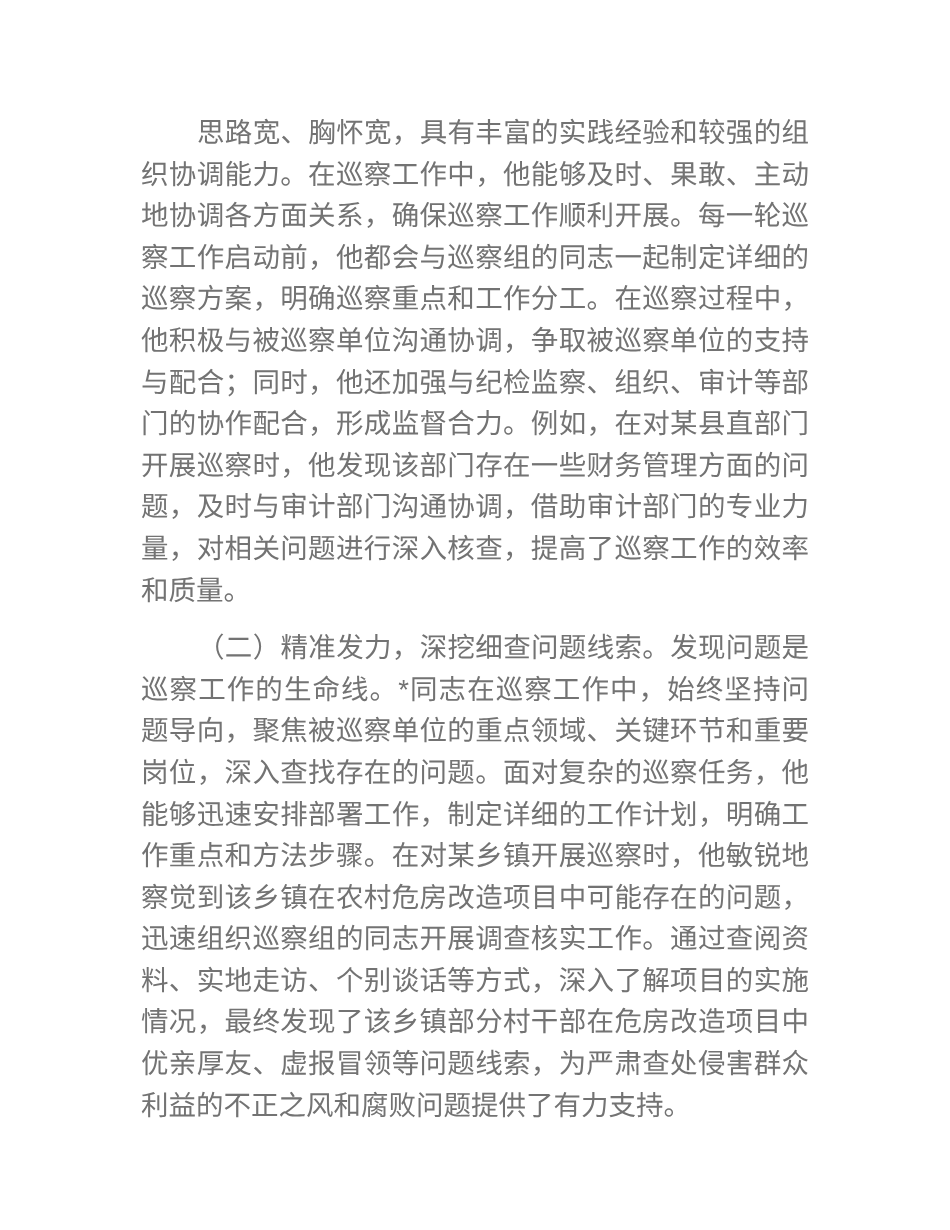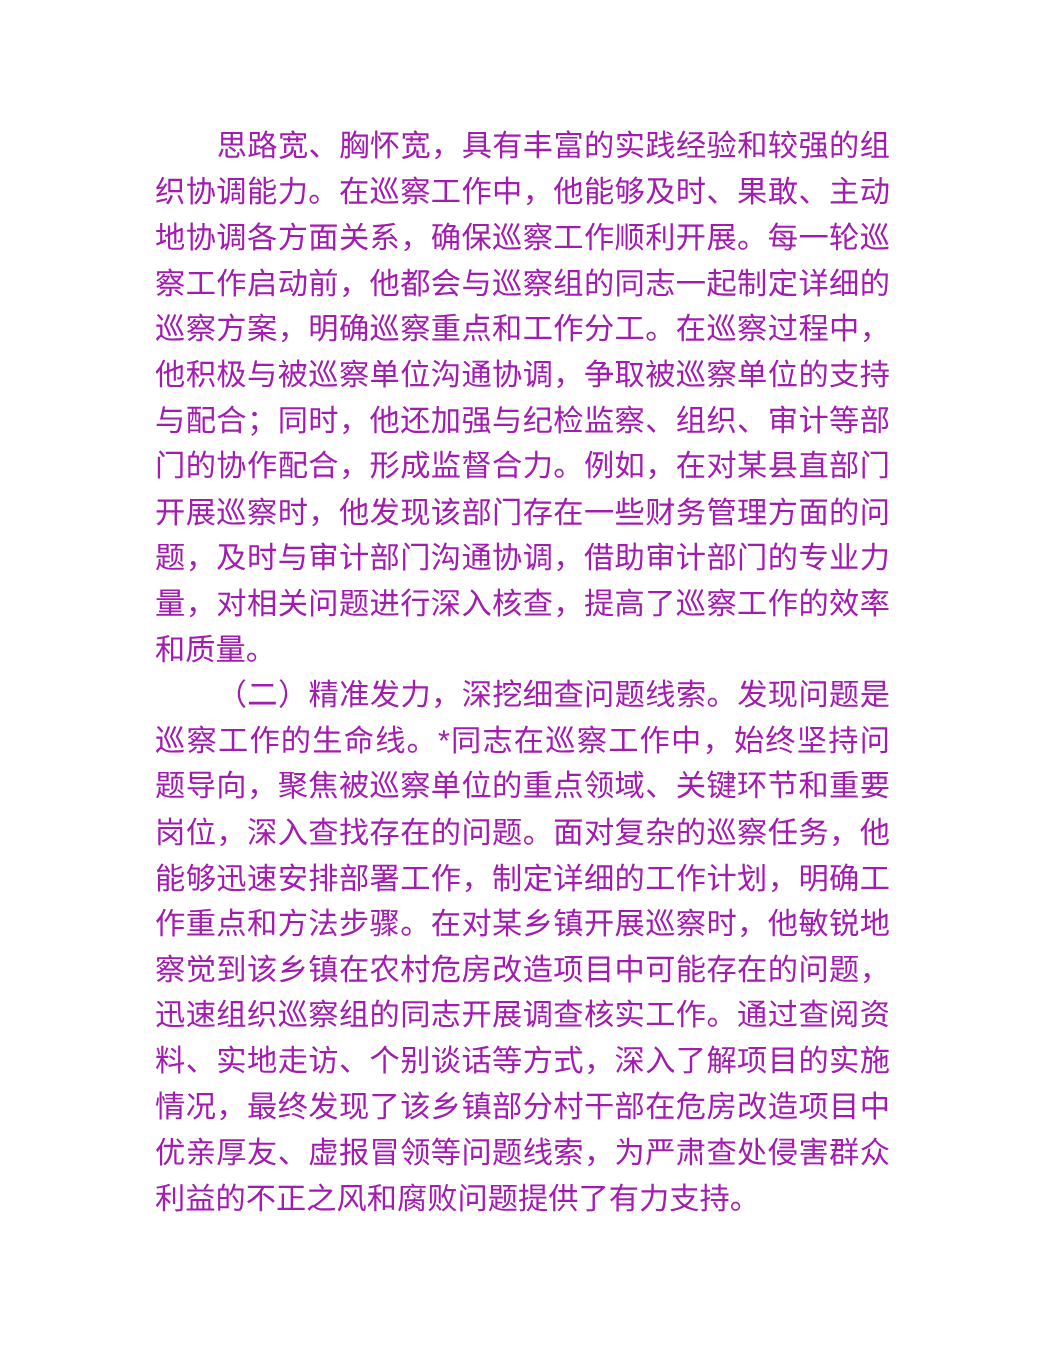--- a/index.html
+++ b/index.html
@@ -24,33 +24,33 @@
     top: 112px;
     width: 668px;
   }
 
   .para {
     margin: 0;
     padding: 0;
     font-family: "Liberation Sans", "DejaVu Sans", sans-serif;
     font-size: 27.5px;
     line-height: 41.6px;
-    color: #a21caf;
+    color: #737373;
     text-align: justify;
     text-justify: inter-character;
     text-indent: 56px;
     letter-spacing: 0;
     font-weight: 400;
     -webkit-font-smoothing: antialiased;
     word-break: break-all;
     white-space: normal;
   }
 
   .para + .para {
-    margin-top: 0;
+    margin-top: 16px;
   }
 </style>
 </head>
 <body>
 
 <div class="page">
   <div class="text-body">
     <p class="para">思路宽、胸怀宽，具有丰富的实践经验和较强的组织协调能力。在巡察工作中，他能够及时、果敢、主动地协调各方面关系，确保巡察工作顺利开展。每一轮巡察工作启动前，他都会与巡察组的同志一起制定详细的巡察方案，明确巡察重点和工作分工。在巡察过程中，他积极与被巡察单位沟通协调，争取被巡察单位的支持与配合；同时，他还加强与纪检监察、组织、审计等部门的协作配合，形成监督合力。例如，在对某县直部门开展巡察时，他发现该部门存在一些财务管理方面的问题，及时与审计部门沟通协调，借助审计部门的专业力量，对相关问题进行深入核查，提高了巡察工作的效率和质量。</p>
     <p class="para">（二）精准发力，深挖细查问题线索。发现问题是巡察工作的生命线。*同志在巡察工作中，始终坚持问题导向，聚焦被巡察单位的重点领域、关键环节和重要岗位，深入查找存在的问题。面对复杂的巡察任务，他能够迅速安排部署工作，制定详细的工作计划，明确工作重点和方法步骤。在对某乡镇开展巡察时，他敏锐地察觉到该乡镇在农村危房改造项目中可能存在的问题，迅速组织巡察组的同志开展调查核实工作。通过查阅资料、实地走访、个别谈话等方式，深入了解项目的实施情况，最终发现了该乡镇部分村干部在危房改造项目中优亲厚友、虚报冒领等问题线索，为严肃查处侵害群众利益的不正之风和腐败问题提供了有力支持。</p>
   </div>

